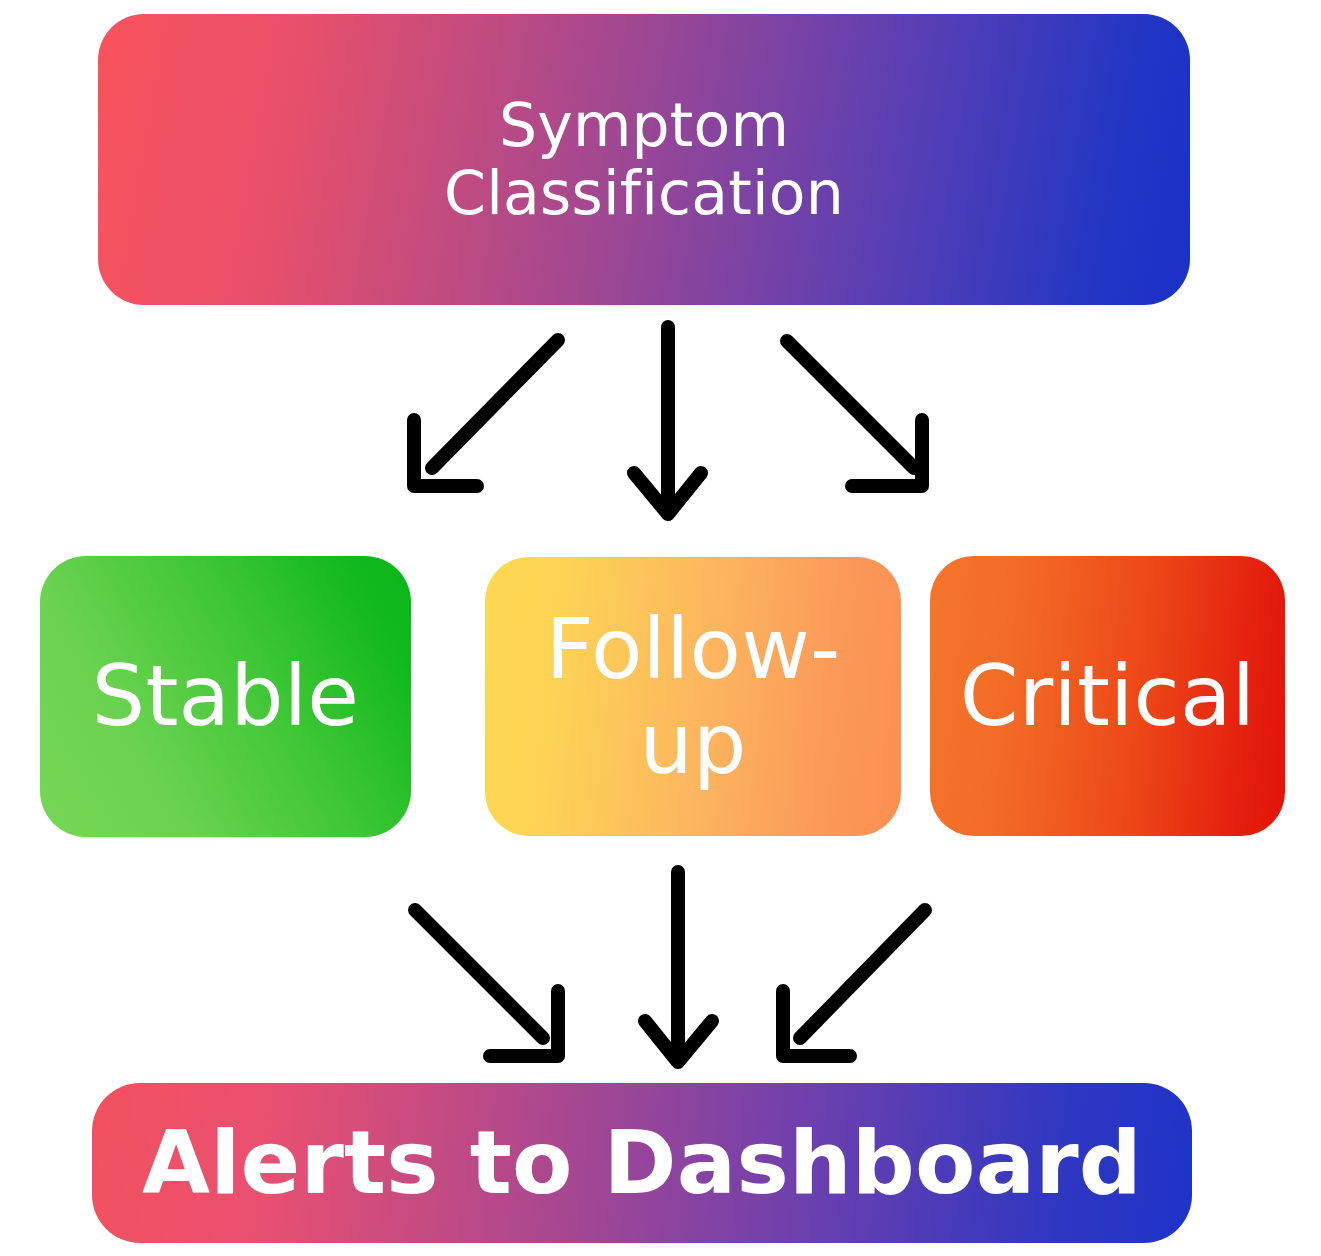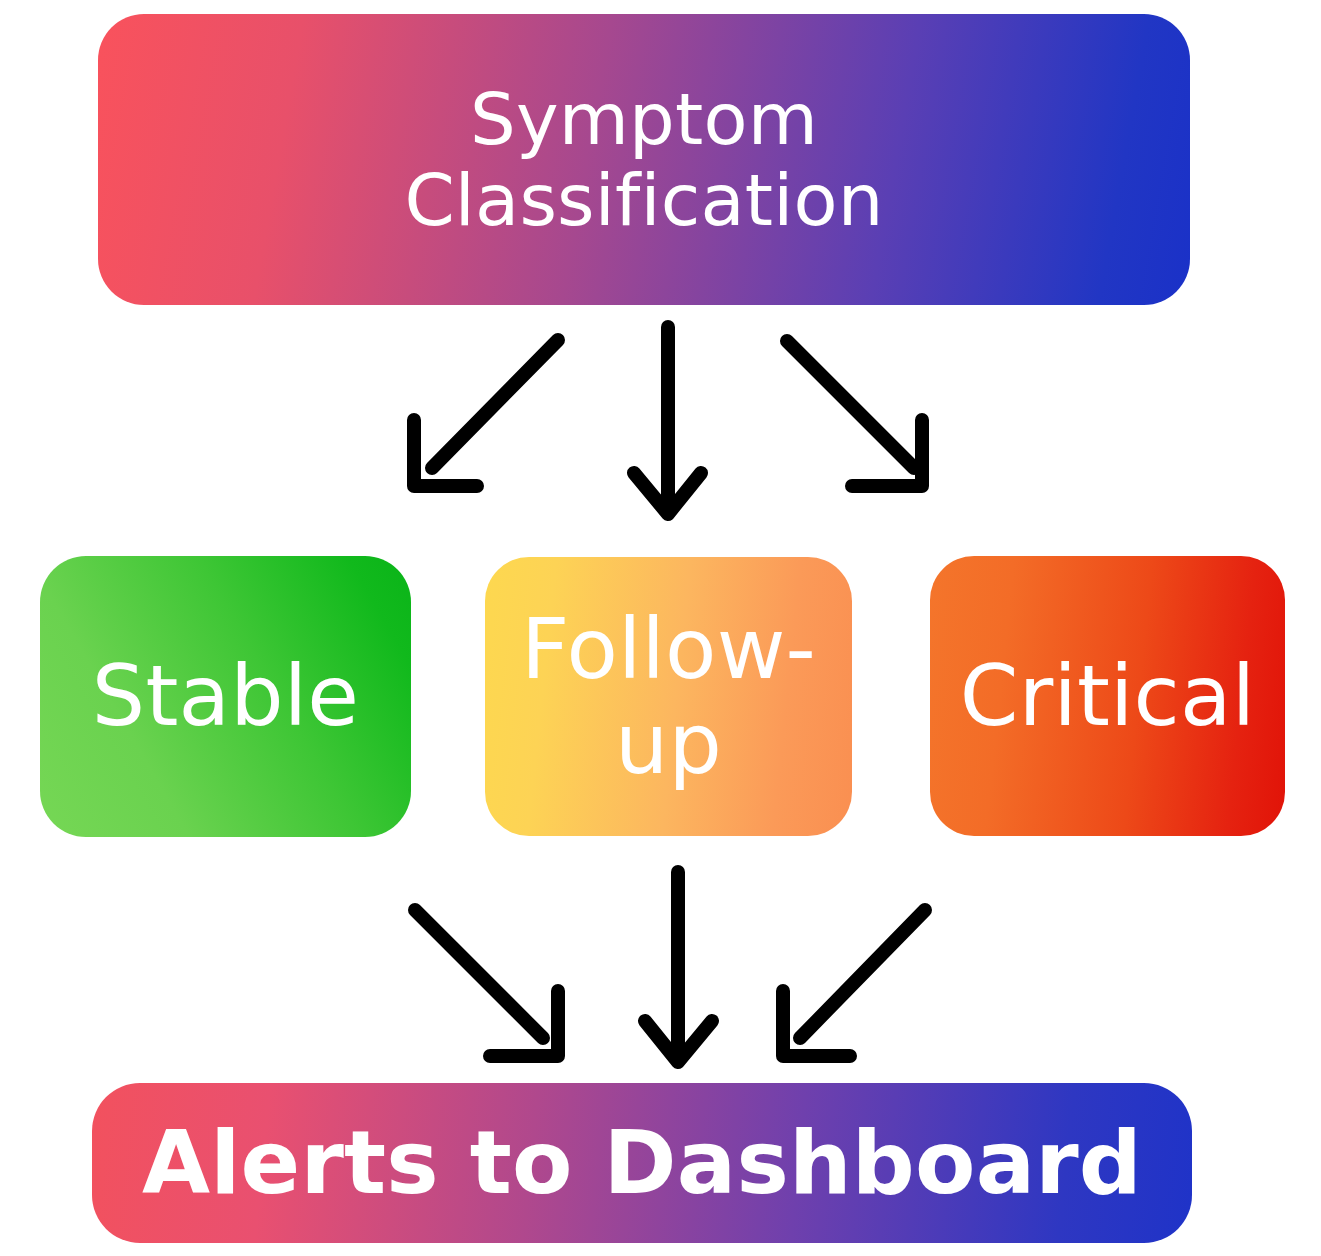--- a/index.html
+++ b/index.html
@@ -39,38 +39,38 @@
   }
 
   
   #node-symptom-classification {
     left: 98px;
     top: 14px;
     width: 1092px;
     height: 291px;
     border-radius: 46px;
     background: linear-gradient(100deg, #f9525c 0%, #e8506a 18%, #a6488f 45%, #5a3fb4 72%, #2136c4 92%, #1a31c8 100%);
-    font-size: 72px;
+    font-size: 60px;
   }
 
   
   #node-stable {
     left: 40px;
     top: 556px;
     width: 371px;
     height: 281px;
     border-radius: 46px;
     background: linear-gradient(60deg, #76d755 0%, #6ad24f 28%, #3ec635 60%, #11b91c 88%, #0ab418 100%);
     font-size: 84px;
     align-items: center;
   }
   #node-follow-up {
     left: 485px;
     top: 557px;
-    width: 367px;
+    width: 416px;
     height: 279px;
     border-radius: 44px;
     background: linear-gradient(96deg, #fdd84f 0%, #fdd355 18%, #fcb65f 52%, #fb9a58 80%, #fa8f51 100%);
     font-size: 84px;
   }
   #node-critical {
     left: 930px;
     top: 556px;
     width: 355px;
     height: 280px;

